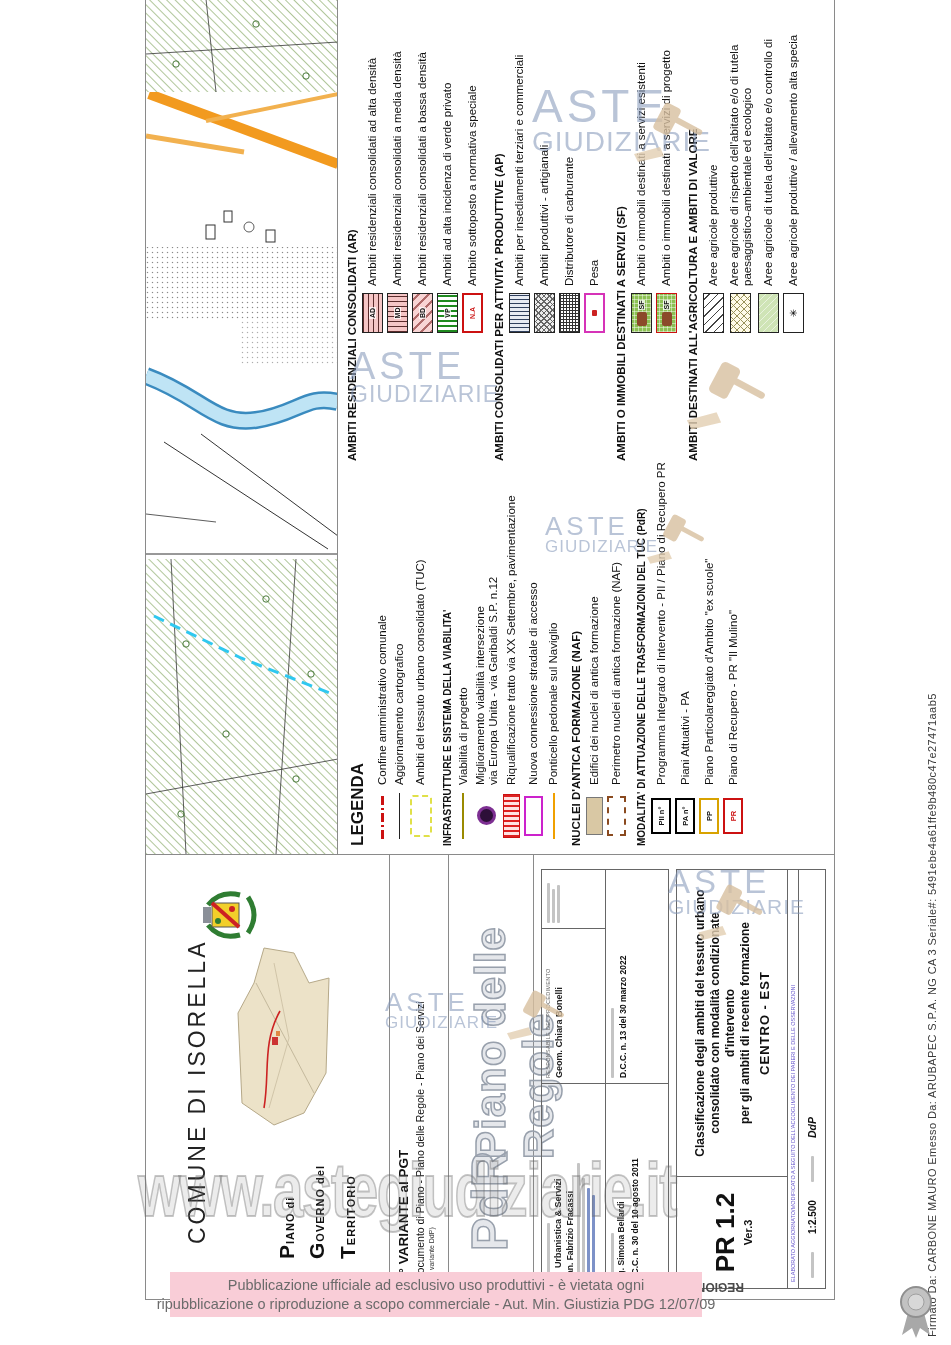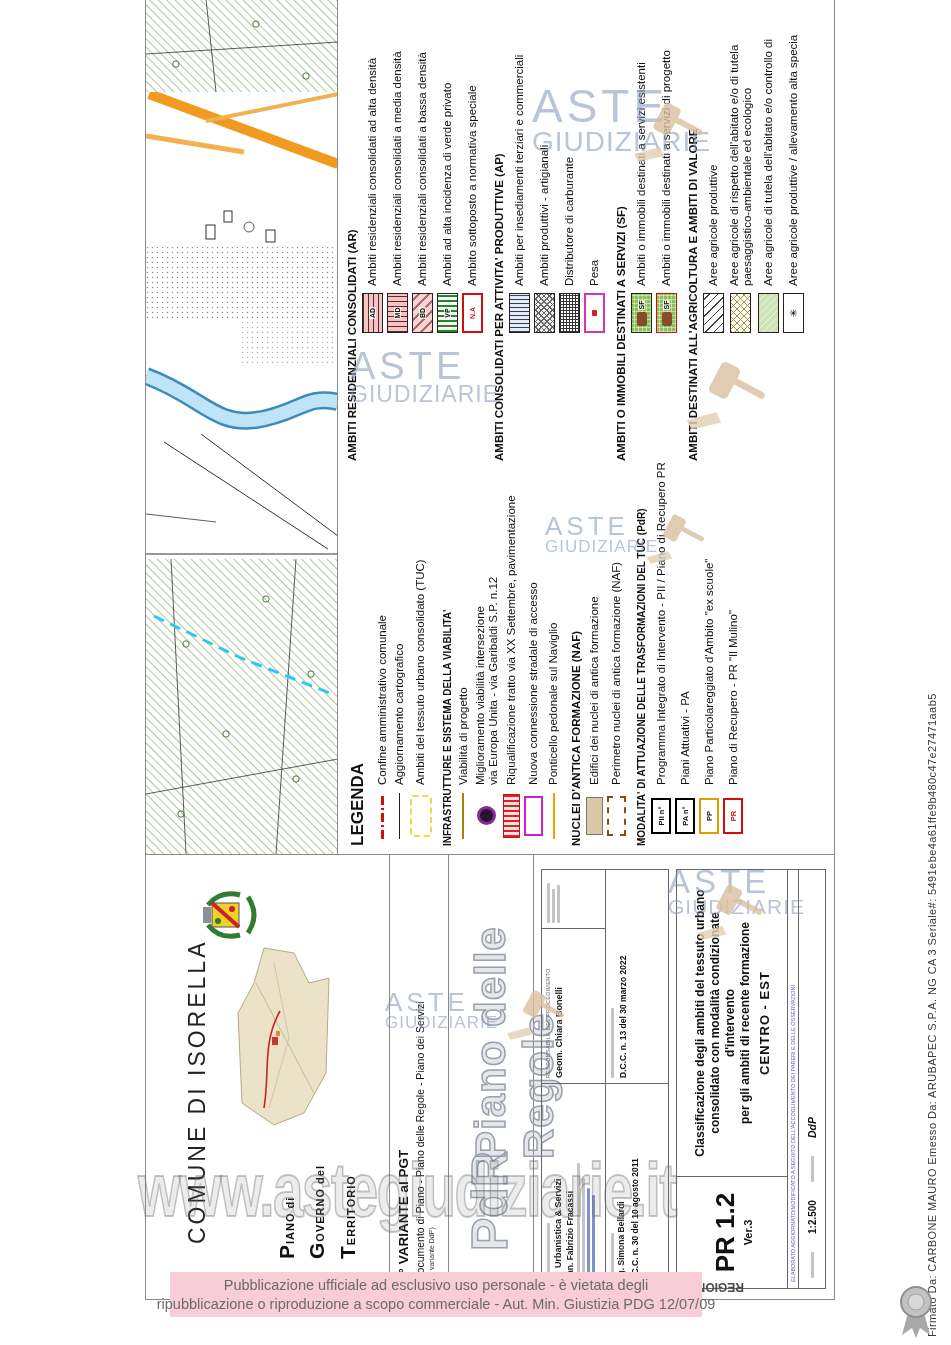--- a/index.html
+++ b/index.html
@@ -565,21 +565,21 @@
             <rect x="40" y="22" width="36" height="6" rx="3" transform="rotate(28 58 25)"></rect>
             <path d="M6 54 L32 47 L36 56 L10 62 Z" fill="#e3cfb2"></path>
           </g>
         </svg>
     </div>
 
     <div class="flip" style="left:196px;top:1284px;">PROVINCIA DI BRESCIA</div>
     <div class="flip" style="left:612px;top:1280px;">REGIONE LOMBARDIA</div>
 
     <div class="banner">
-      <div>Pubblicazione ufficiale ad esclusivo uso personale - è vietata degli</div>
+      <div>Pubblicazione ufficiale ad esclusivo uso produttivi - è vietata ogni</div>
       <div>ripubblicazione o riproduzione a scopo commerciale - Aut. Min. Giustizia PDG 12/07/09</div>
     </div>
 
     <div style="position:absolute;left:893px;top:1283px;">
       <svg width="46" height="58" viewBox="0 0 46 58">
         <path d="M15 30 L9 52 L19 45 L23 55 L27 45 L37 52 L31 30 Z" fill="#a8a8a8"></path>
         <circle cx="23" cy="19" r="15" fill="#c2c2c2" stroke="#8f8f8f" stroke-width="2"></circle>
         <circle cx="23" cy="19" r="8" fill="#d8d8d8" stroke="#9f9f9f" stroke-width="1"></circle>
       </svg>
     </div>

